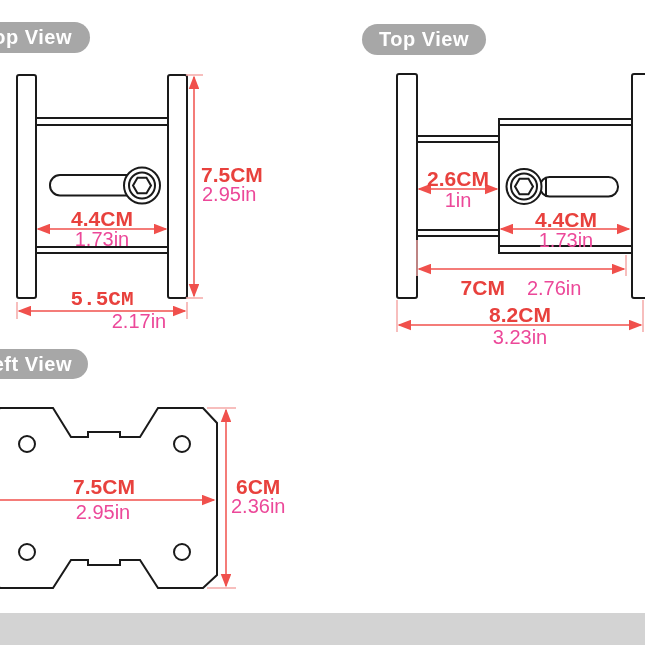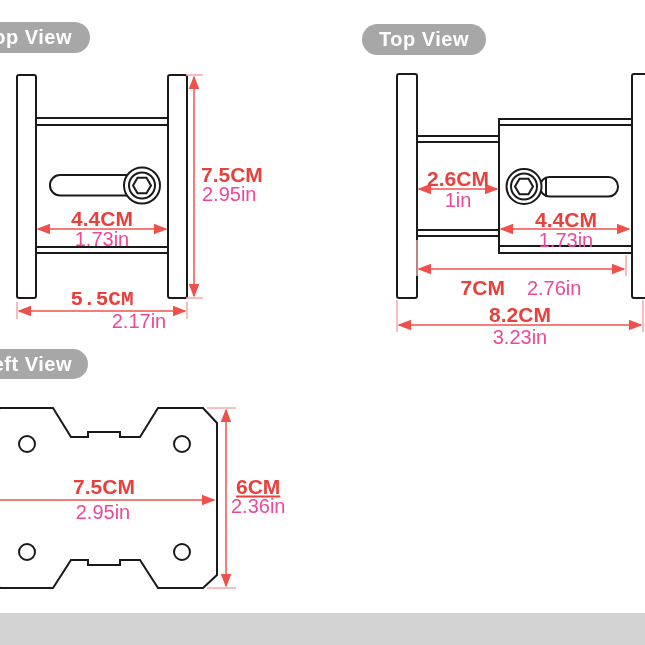--- a/index.html
+++ b/index.html
@@ -120,17 +120,17 @@
   <div class="lbl cm ctr" style="left:566px;top:219px;">4.4CM</div>
   <div class="lbl in ctr" style="left:566px;top:240px;">1.73in</div>
   <div class="lbl ctr combo" style="left:521px;top:287px;">
     <span class="cm">7CM</span><span class="in">2.76in</span>
   </div>
   <div class="lbl cm ctr" style="left:520px;top:314px;">8.2CM</div>
   <div class="lbl in ctr" style="left:520px;top:337px;text-align:center;">3.23in</div>
 
   <div class="lbl cm ctr" style="left:104px;top:486px;">7.5CM</div>
   <div class="lbl in ctr" style="left:103px;top:512px;">2.95in</div>
-  <div class="lbl cm vctr" style="left:236px;top:486px;text-decoration:underline;">6CM</div>
+  <div class="lbl cm vctr" style="left:236px;top:486px;">6CM</div>
   <div class="lbl in vctr" style="left:231px;top:506px;">2.36in</div>
 
   <div id="footer-band"></div>
 </div>
 
 </body></html>

